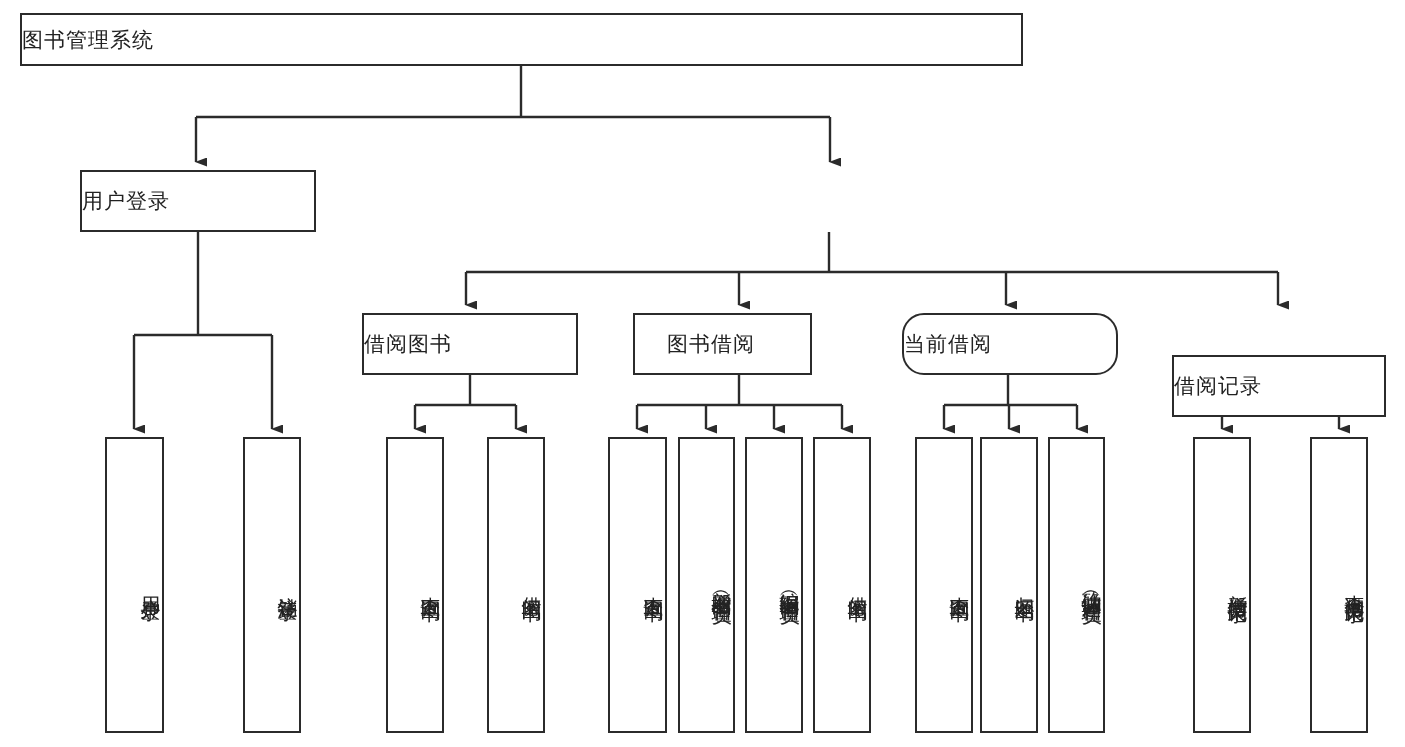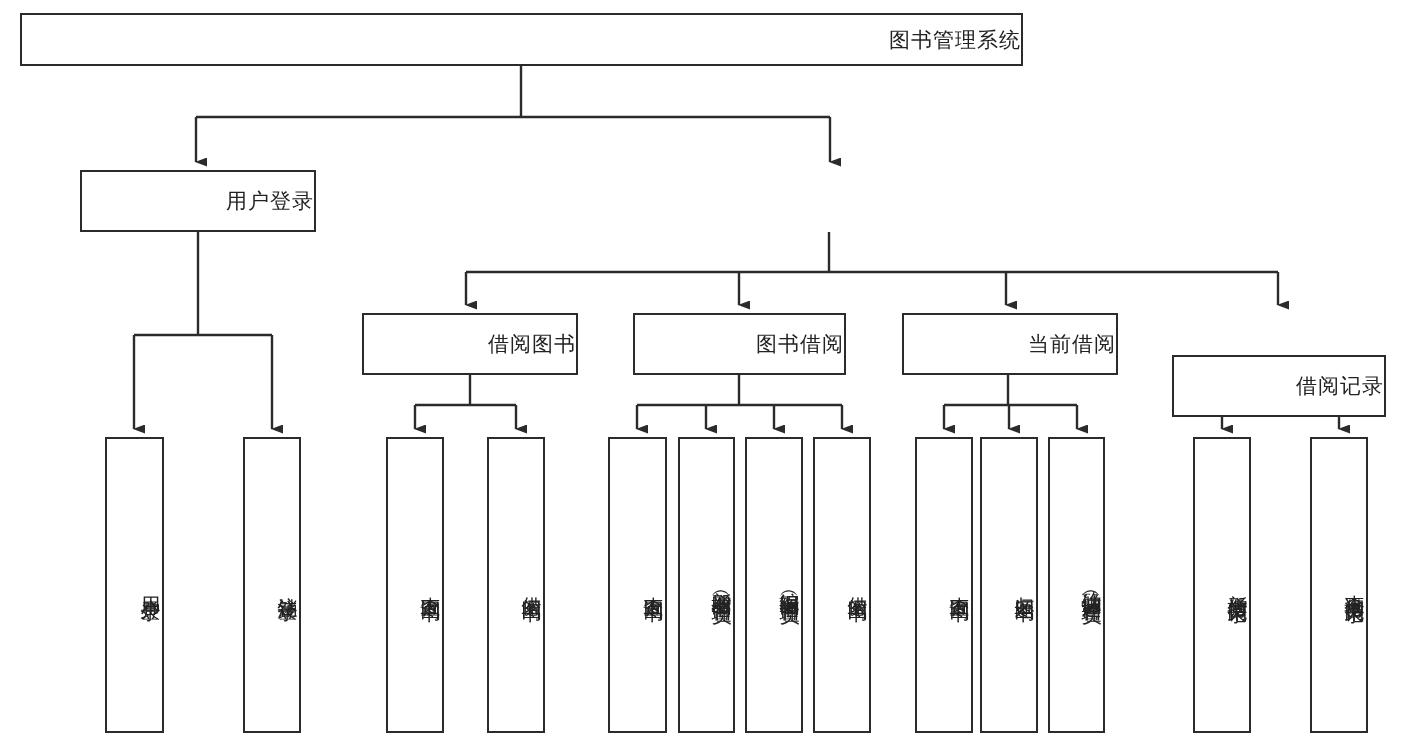--- a/index.html
+++ b/index.html
@@ -25,21 +25,21 @@
     height: 747px;
     pointer-events: none;
   }
   .node {
     position: absolute;
     box-sizing: border-box;
     background: #ffffff;
     border: 2px solid #2b2b2b;
     display: flex;
     align-items: center;
-    justify-content: flex-end;
+    justify-content: flex-start;
     color: #222222;
     z-index: 2;
   }
   .node.h {
     font-size: 21px;
     letter-spacing: 1px;
     line-height: 1.2;
   }
   .node.v {
     writing-mode: vertical-rl;
@@ -127,24 +127,24 @@
     <span>图书管理系统</span>
   </div>
 
   <div class="node h" style="left:80px; top:170px; width:236px; height:62px;">
     <span>用户登录</span>
   </div>
 
   <div class="node h" style="left:362px; top:313px; width:216px; height:62px;">
     <span>借阅图书</span>
   </div>
-  <div class="node h" style="left:633px; top:313px; width:213px; height:62px;">
+  <div class="node h" style="left:633px; top:313px; width:179px; height:62px;padding-left:32px;">
     <span>图书借阅</span>
   </div>
-  <div class="node h" style="left:902px; top:313px; width:216px; height:62px;">
+  <div class="node h" style="left:902px; top:313px; width:216px; height:62px;border-radius:22px;">
     <span>当前借阅</span>
   </div>
   <div class="node h" style="left:1172px; top:313px; width:214px; height:62px;margin-top:42px;">
     <span>借阅记录</span>
   </div>
 
   <div class="node v" style="left:105px; top:437px; width:59px; height:296px;">
     <span>用户登录</span>
   </div>
   <div class="node v" style="left:243px; top:437px; width:58px; height:296px;">

